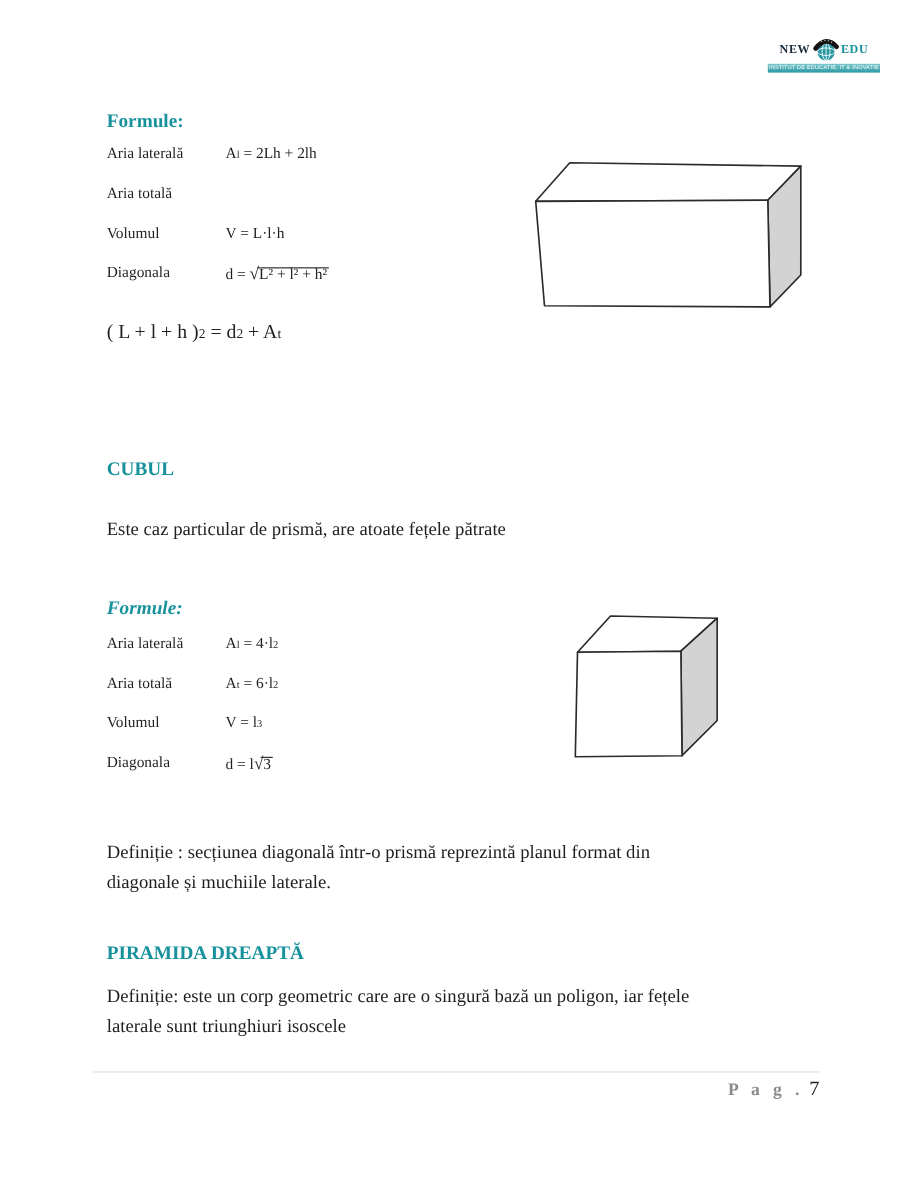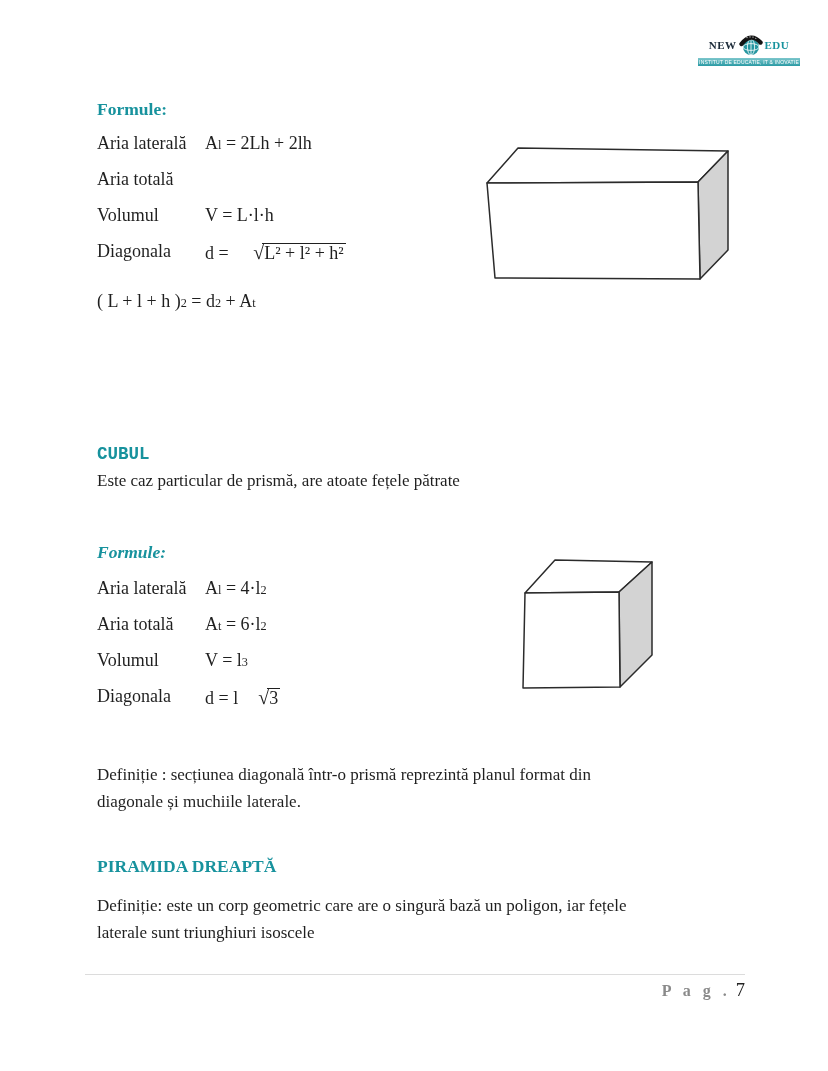--- a/index.html
+++ b/index.html
@@ -39,27 +39,27 @@
   
   .heading{
     color:var(--accent);
     font-weight:bold;
     font-size:17.5px;
     text-align:center;
   }
   .heading.italic{font-style:italic;}
 
   
-  .formula-rows{font-size:18px;}
+  .formula-rows{font-size:14px;}
   .formula-row{height:36px;display:flex;}
   .flabel{width:108px;flex:0 0 108px;}
   .fval{white-space:nowrap;}
   sub.fsub{font-size:68%;vertical-align:-16%;line-height:0;}
   sup.fsup{font-size:68%;vertical-align:40%;line-height:0;}
-  .rad{white-space:nowrap;margin-left:20px;}
+  .rad{white-space:nowrap;}
   .rad-sign{font-size:112%;}
   .rad-body{
     display:inline-block;
     border-top:1.6px solid var(--text);
     margin-left:-2px;
     padding:0 2px 0 2px;
     line-height:1.05;
   }
 
   .body-text{font-size:17px;line-height:27px;white-space:pre-line;}
@@ -123,21 +123,21 @@
   <div class="abs" style="left:480px;top:140px;">
     <svg width="260" height="150" viewBox="0 0 260 150">
       <g stroke="var(--shape-stroke)" stroke-width="1.5" stroke-linejoin="round">
         <polygon points="7,43 38,8 248,11 218,42" fill="#ffffff"></polygon>
         <polygon points="218,42 248,11 248,110 220,139" fill="var(--shape-fill-gray)"></polygon>
         <polygon points="7,43 218,42 220,139 15,138" fill="#ffffff"></polygon>
       </g>
     </svg>
   </div>
 
-  <div class="abs heading" style="left:97px;top:444px;font-family:Liberation Mono, monospace;">CUBUL</div>
+  <div class="abs heading" style="left:97px;top:416px;">CUBUL</div>
 
   <div class="abs body-text" style="left:97px;top:467px;width:640px;">Este caz particular de prismă, are atoate fețele pătrate</div>
 
   <div class="abs heading italic" style="left:97px;top:542px;">Formule:</div>
 
   <div class="abs formula-rows" style="left:97px;top:578px;">
       <div class="formula-row">
         <span class="flabel">Aria laterală</span>
         <span class="fval">A<sub class="fsub">l</sub> = 4·l<sup class="fsup">2</sup></span>
       </div>

